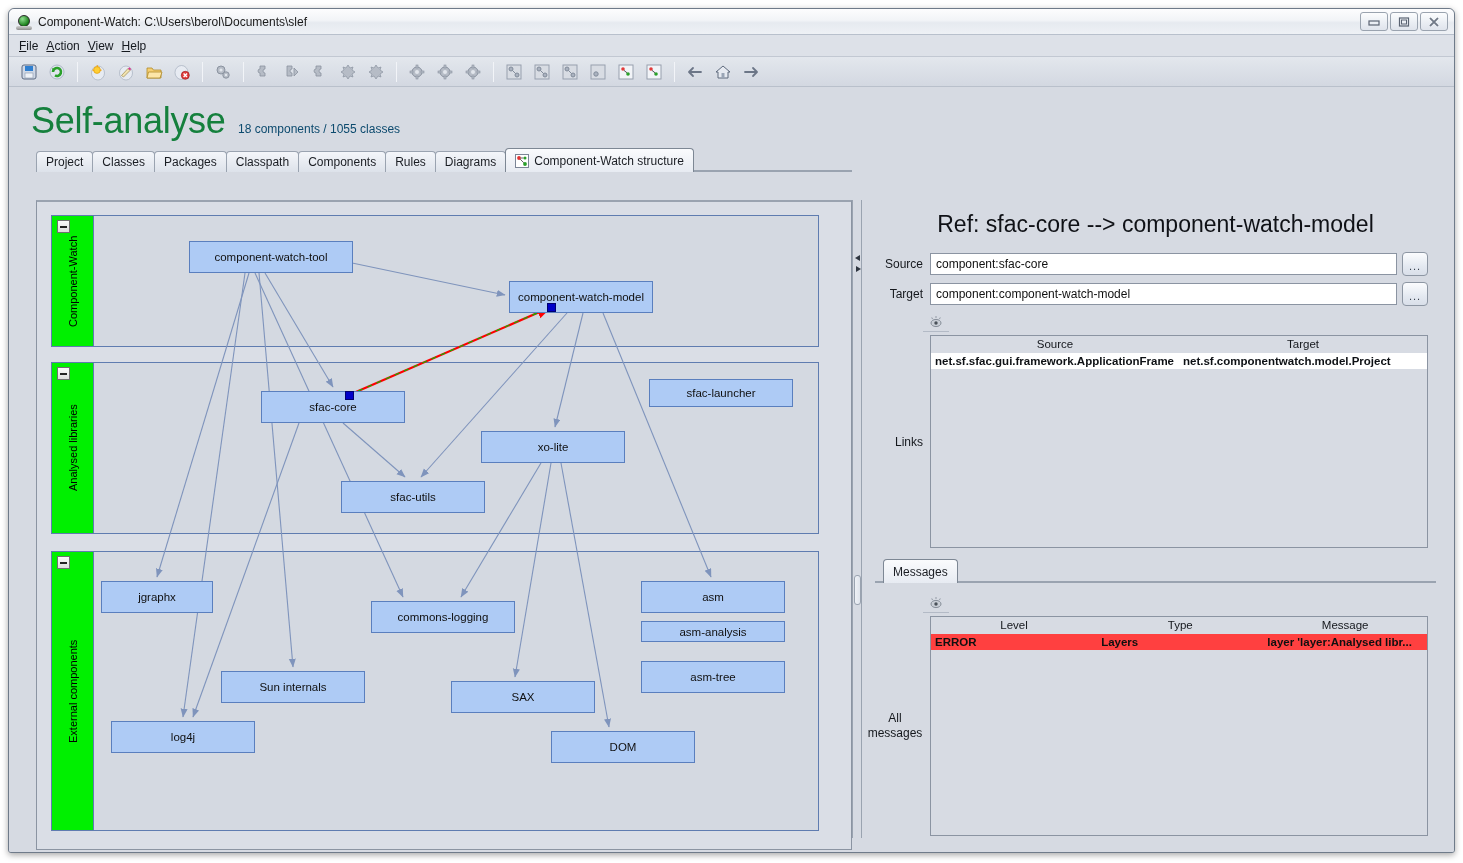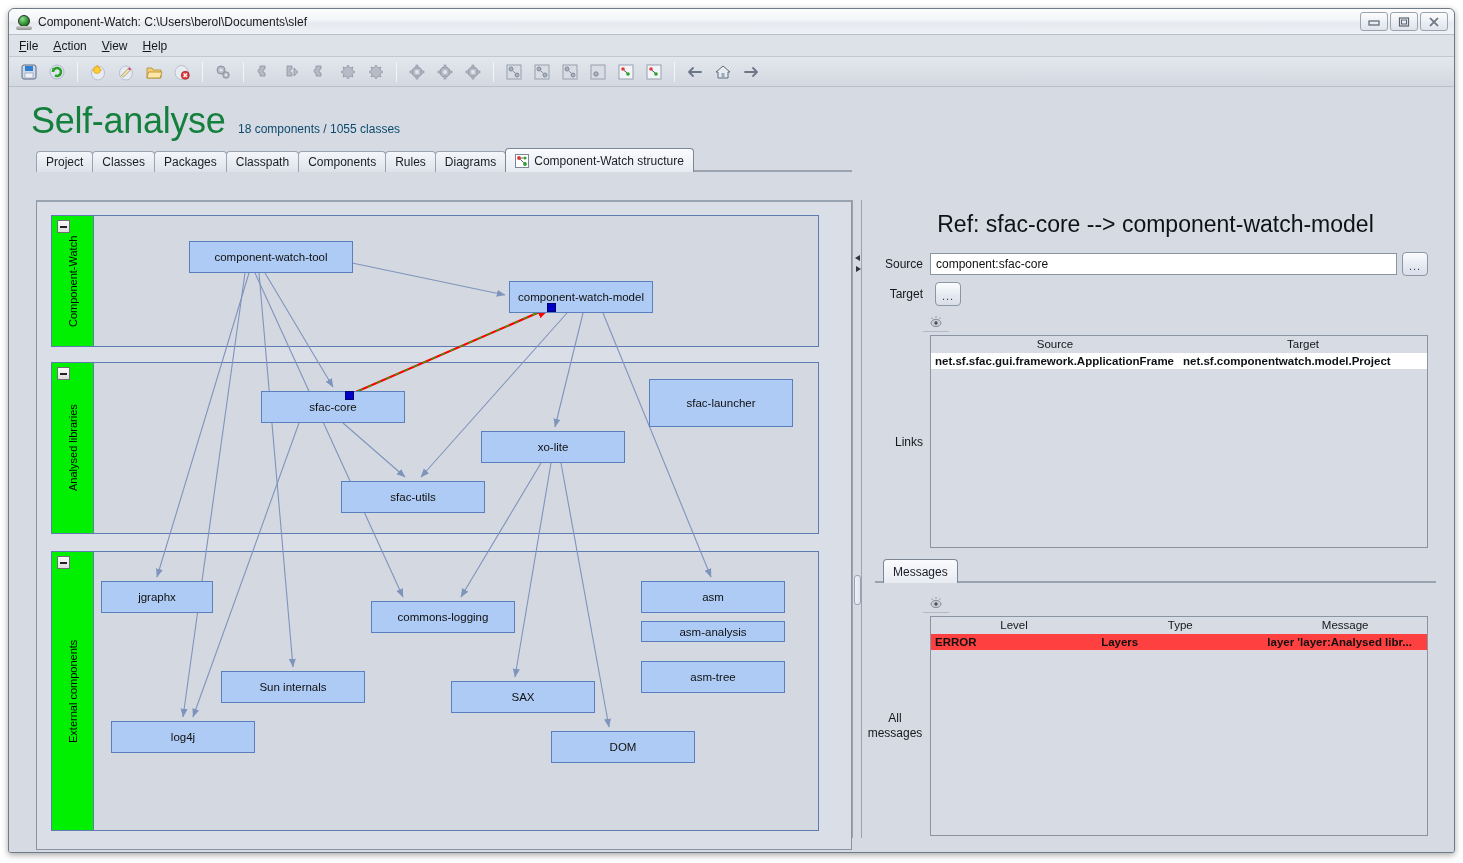--- a/index.html
+++ b/index.html
@@ -51,21 +51,21 @@
     border-radius: 3px;
     background: linear-gradient(to bottom, #fcfdfe, #e9edf3 60%, #dfe4ec);
     display: flex; align-items: center; justify-content: center;
   }
   .winbtn svg { display: block; }
   
   .menubar {
     height: 22px;
     background: #dde1e8;
     border-bottom: 1px solid #c2c8d2;
-    display: flex; align-items: center; padding-left: 10px; gap: 15px;
+    display: flex; align-items: center; padding-left: 10px; gap: 8px;
   }
   .menu-item { font-size: 12px; color: #14181e; cursor: default; }
   .menu-item .u { text-decoration: underline; }
   
   .toolbar {
     height: 30px;
     background: linear-gradient(to bottom, #e3e7ed, #d3d8e1);
     border-bottom: 1px solid #b9c0cb;
     display: flex; align-items: center; padding-left: 6px;
   }
@@ -584,21 +584,21 @@
 
             <div class="node" style="left:146px; top:34px; width:164px; height:32px;">
                 <span>component-watch-tool</span>
               </div>
             <div class="node" style="left:466px; top:74px; width:144px; height:32px;">
                 <span>component-watch-model</span>
               </div>
             <div class="node" style="left:218px; top:184px; width:144px; height:32px;">
                 <span>sfac-core</span>
               </div>
-            <div class="node" style="left:606px; top:172px; width:144px; height:48px;">
+            <div class="node" style="left:606px; top:172px; width:144px; height:28px;">
                 <span>sfac-launcher</span>
               </div>
             <div class="node" style="left:438px; top:224px; width:144px; height:32px;">
                 <span>xo-lite</span>
               </div>
             <div class="node" style="left:298px; top:274px; width:144px; height:32px;">
                 <span>sfac-utils</span>
               </div>
             <div class="node" style="left:58px; top:374px; width:112px; height:32px;">
                 <span>jgraphx</span>
@@ -652,20 +652,23 @@
         <div class="form-row">
           <div class="form-label">Source</div>
           <div class="form-input">
               <span>component:sfac-core</span>
             </div>
           <div class="dots-btn">...</div>
         </div>
 
         <div class="form-row">
           <div class="form-label">Target</div>
+          <div class="form-input">
+              <span>component:component-watch-model</span>
+            </div>
           <div class="dots-btn">...</div>
         </div>
 
         <div class="eye-btn">
           <svg width="16" height="13" viewBox="0 0 16 13">
             <path d="M8 1 L8 3 M3.5 2.5 L4.8 4 M12.5 2.5 L11.2 4" stroke="#9aa1ab" stroke-width="1.1"></path>
             <ellipse cx="8" cy="8" rx="5" ry="3.6" fill="#c9ced6" stroke="#7d8590" stroke-width="0.9"></ellipse>
             <circle cx="8" cy="8" r="1.7" fill="#4a5159"></circle>
           </svg>
         </div>

